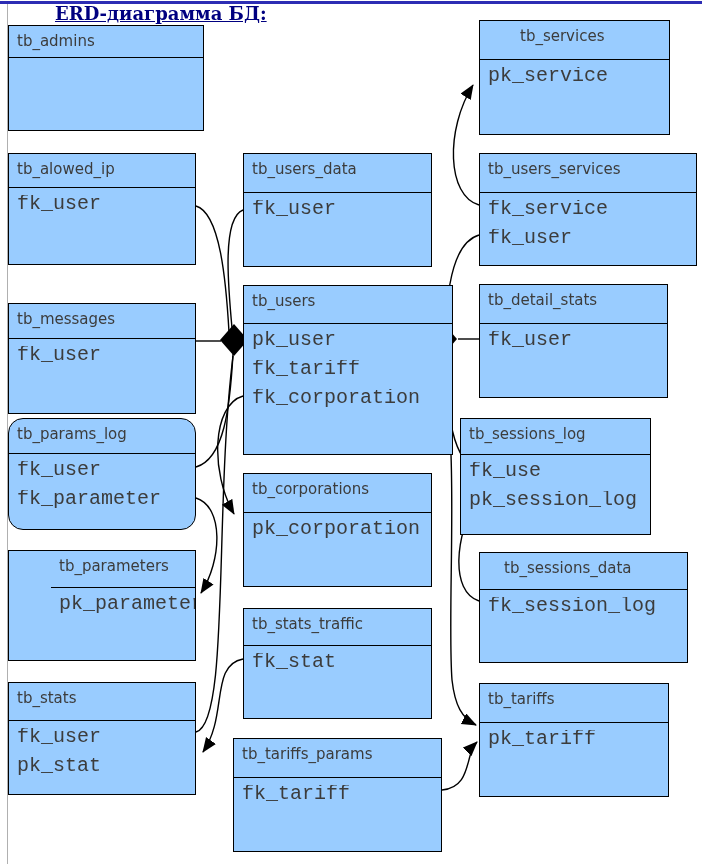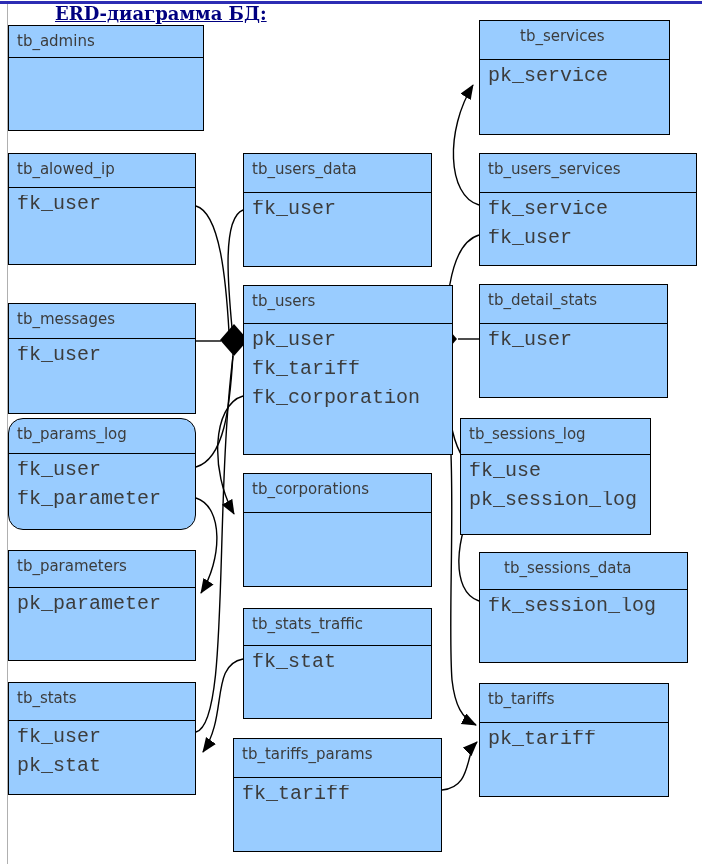--- a/index.html
+++ b/index.html
@@ -112,21 +112,21 @@
           <div class="field-row">fk_user</div>
         </div>
       </div>
       <div class="table-box" style="left: 8px; top: 418px; width: 188px; height: 112px; border-radius: 15px;">
         <div class="table-title" style="height: 35px;">tb_params_log</div>
         <div class="table-fields">
           <div class="field-row">fk_user</div>
           <div class="field-row">fk_parameter</div>
         </div>
       </div>
-      <div class="table-box" style="left: 8px; top: 550px; width: 188px; height: 111px;">
+      <div class="table-box" style="left: 8px; top: 550px; width: 188px; height: 111px; padding-left: 42px;">
         <div class="table-title" style="height: 37px;">tb_parameters</div>
         <div class="table-fields">
           <div class="field-row">pk_parameter</div>
         </div>
       </div>
       <div class="table-box" style="left: 8px; top: 682px; width: 188px; height: 113px;">
         <div class="table-title" style="height: 38px;">tb_stats</div>
         <div class="table-fields">
           <div class="field-row">fk_user</div>
           <div class="field-row">pk_stat</div>
@@ -141,20 +141,23 @@
       <div class="table-box" style="left: 243px; top: 285px; width: 210px; height: 170px;">
         <div class="table-title" style="height: 38px;">tb_users</div>
         <div class="table-fields">
           <div class="field-row">pk_user</div>
           <div class="field-row">fk_tariff</div>
           <div class="field-row">fk_corporation</div>
         </div>
       </div>
       <div class="table-box" style="left: 243px; top: 473px; width: 189px; height: 114px;">
         <div class="table-title" style="height: 39px;">tb_corporations</div>
+        <div class="table-fields">
+          <div class="field-row">pk_corporation</div>
+        </div>
       </div>
       <div class="table-box" style="left: 243px; top: 608px; width: 189px; height: 111px;">
         <div class="table-title" style="height: 37px;">tb_stats_traffic</div>
         <div class="table-fields">
           <div class="field-row">fk_stat</div>
         </div>
       </div>
       <div class="table-box" style="left: 233px; top: 738px; width: 209px; height: 114px;">
         <div class="table-title" style="height: 39px;">tb_tariffs_params</div>
         <div class="table-fields">

